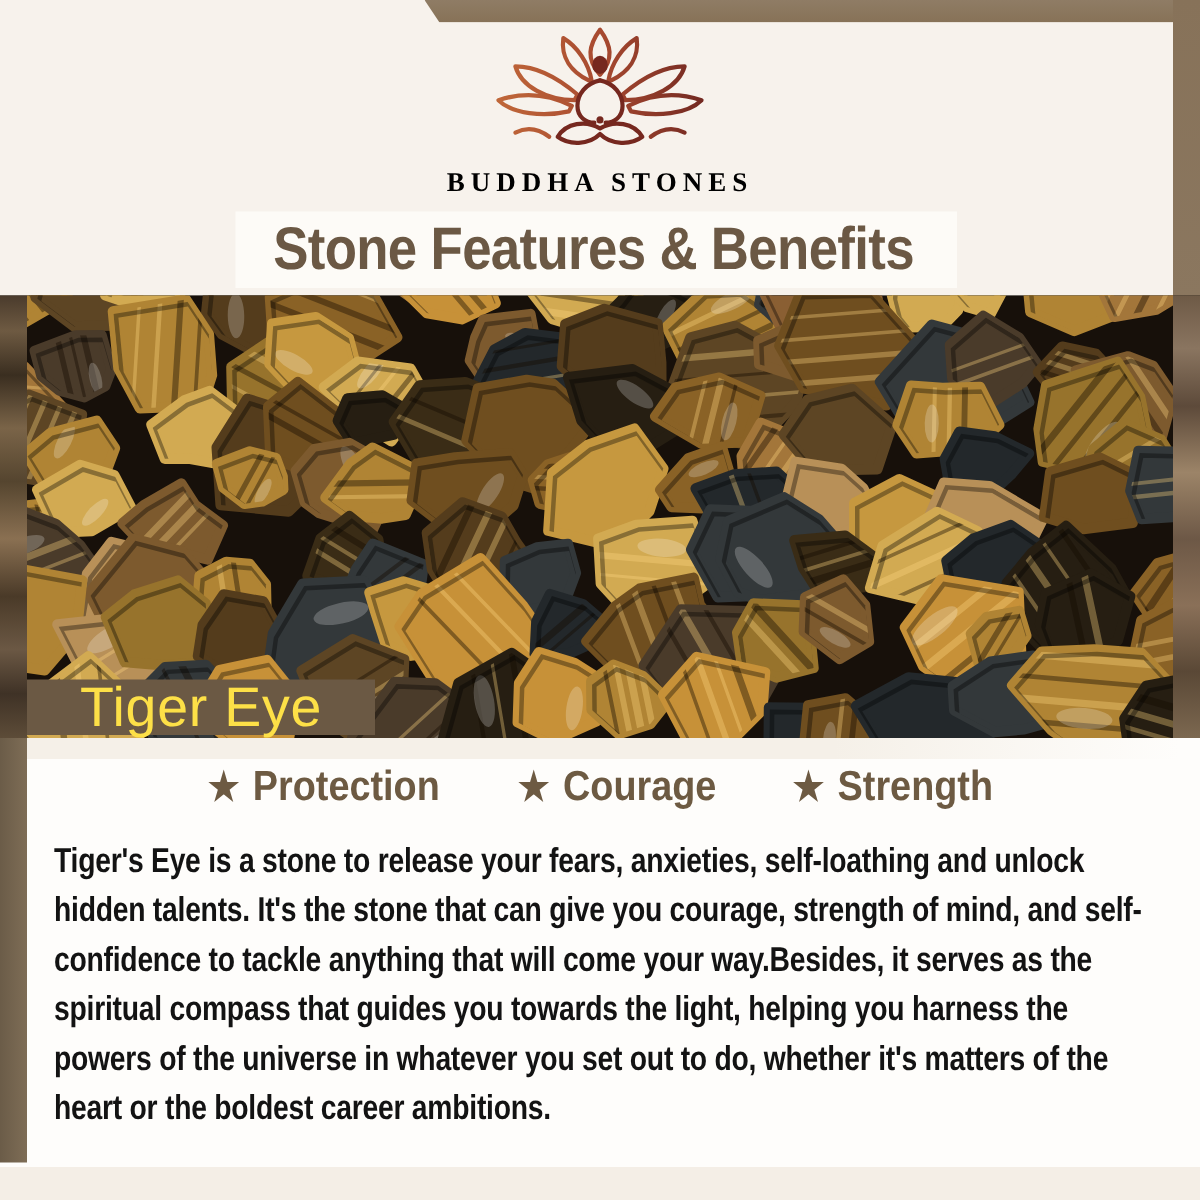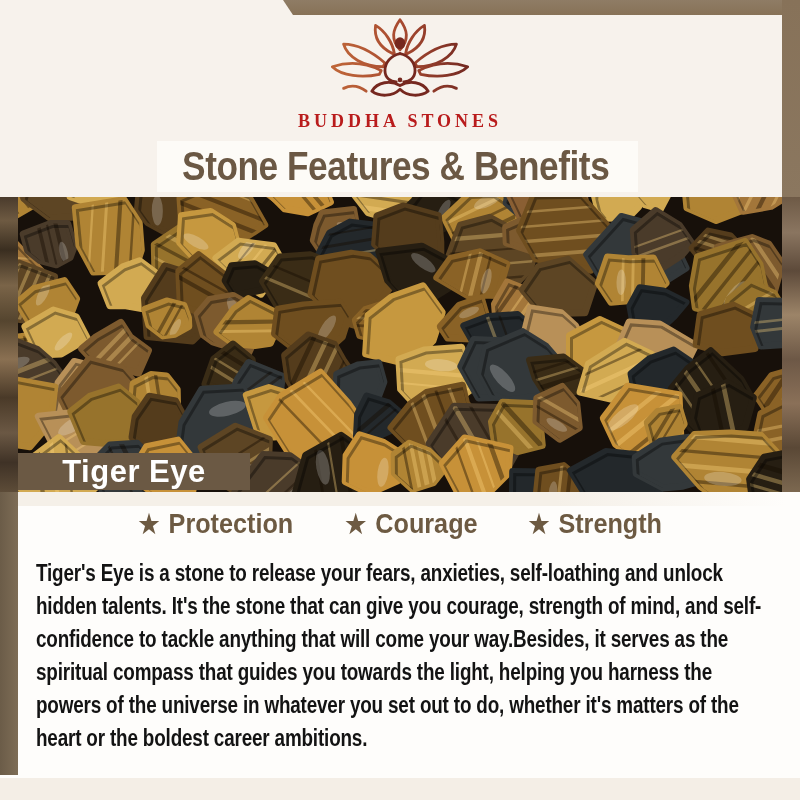--- a/index.html
+++ b/index.html
@@ -11,38 +11,38 @@
     background:linear-gradient(180deg,#8f7c65,#877257);
     clip-path:polygon(10px 100%,0 0,100% 0,100% 100%);}
   .ribbon-right{position:absolute;left:782px;top:0;width:18px;height:596px;
     background:linear-gradient(180deg,#877259 0%,#8e7b64 60%,#9a8970 100%);
     clip-path:polygon(0 0,100% 0,100% 100%,0 calc(100% - 27px));}
 
   
   .logo{position:absolute;left:318px;top:16px;width:164px;height:94px;}
   .brand-name{position:absolute;left:0;top:111px;width:800px;text-align:center;
     font-family:"Liberation Serif",serif;font-weight:600;font-size:18px;
-    letter-spacing:4px;color:#b91c1c;}
+    letter-spacing:4px;color:#000000;}
   .banner{position:absolute;left:157px;top:141px;width:481px;height:51px;
     background:#fdfbf7;display:flex;align-items:center;justify-content:flex-end;}
   .banner-title{font-size:40px;font-weight:bold;color:#6b5844;letter-spacing:-0.5px;
     transform:scaleX(0.88);transform-origin:center;white-space:nowrap;}
 
   
   .photo-wrap{position:absolute;left:0;top:197px;width:800px;height:295px;background:#17100a;}
   .photo-svg{position:absolute;left:18px;top:0;width:764px;height:295px;display:block;}
   .photo-edge-left{position:absolute;left:0;top:0;width:18px;height:295px;
     background:linear-gradient(180deg,#4a3b2c 0%,#6e5a42 8%,#3a2e20 18%,#7a6448 30%,
       #55452f 42%,#8a7052 55%,#4a3a28 68%,#6b5844 80%,#3f3226 90%,#5d4c38 100%);}
   .photo-edge-right{position:absolute;left:782px;top:0;width:18px;height:295px;
     background:linear-gradient(180deg,#6e5a46 0%,#8a7560 12%,#5d4a3a 25%,#9c8468 40%,
       #6d5846 55%,#8a7058 70%,#5a4836 85%,#7c6850 100%);}
   .stone-label{position:absolute;left:18px;top:256px;width:232px;height:37px;
     background:#6b5944;display:flex;align-items:center;justify-content:center;}
-  .stone-label span{color:#ffffff;font-weight:bold;font-size:31px;letter-spacing:0.5px;}
+  .stone-label span{color:#fde047;font-weight:normal;font-size:37px;letter-spacing:0.5px;}
 
   
   .lower{position:absolute;left:0;top:492px;width:800px;height:286px;background:#fefdfb;}
   .lower-cream-gap{position:absolute;left:18px;top:0;width:768px;height:14px;
     background:linear-gradient(90deg,#f5f0e8 0%,#f5f0e8 70%,#fefdfb 100%);}
   .left-strip-lower{position:absolute;left:0;top:492px;width:18px;height:283px;
     background:linear-gradient(90deg,#6b5c48,#7e6d56);}
   .benefits{position:absolute;left:0;top:508px;width:800px;display:flex;
     justify-content:center;gap:36px;}
   .benefit{display:flex;align-items:center;gap:10px;color:#6d5a42;font-weight:bold;

